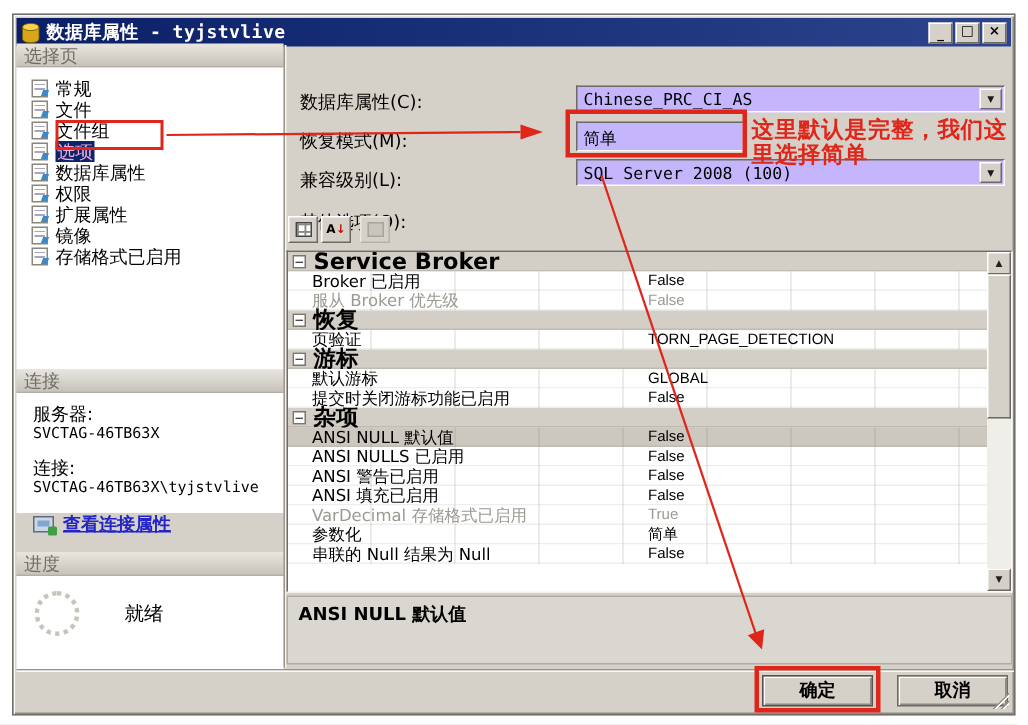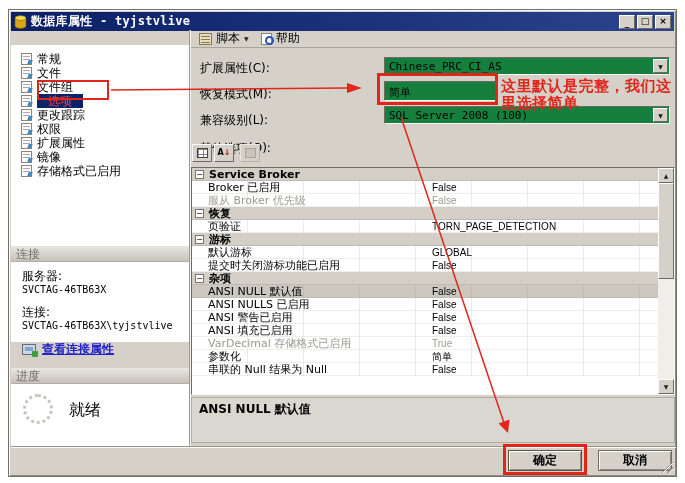--- a/index.html
+++ b/index.html
@@ -21,50 +21,50 @@
   .phead{position:absolute;left:2px;width:178px;height:16px;background:linear-gradient(#e9e6df,#c7c3bb);
     color:#716e66;font-size:12px;line-height:16px;padding-left:5px;border-bottom:1px solid #b2aea6;white-space:nowrap}
   .wpanel{position:absolute;left:2px;width:178px;background:#fff}
   .pagelist{top:35px;height:201px;padding-top:7px}
   .sitem{height:14px;line-height:14px;font-size:12px;padding-left:10px;white-space:nowrap;cursor:default}
   .picon{display:inline-block;width:11px;height:12px;background:#fdfdfa;border:1px solid #8a867e;
     vertical-align:-2px;margin-right:5px;position:relative}
   .picon::after{content:"";position:absolute;left:1px;top:2px;width:7px;height:6px;
     background:repeating-linear-gradient(#a8a4c8 0 1px,transparent 1px 3px)}
   .picon::before{content:"";position:absolute;right:-1px;bottom:0;width:4px;height:4px;background:#3a8ac8;transform:skewX(-20deg)}
-  .slabel.selected{background:#0a246a;color:#ef4444;padding:0 11px}
+  .slabel.selected{background:#0a246a;color:#f9a8d4;padding:0 1px}
   .connpanel{top:252px;height:80px;padding:7px 3px 0 11px;font-size:12px}
   .connpanel .cap{color:#000;line-height:14px}
   .connpanel .val{font-family:"DejaVu Sans Mono",monospace;font-size:10px;line-height:13px;margin-bottom:9px;white-space:nowrap}
   .linkrow{margin-top:7px;display:flex;align-items:center;gap:6px}
   .lnkicon{display:inline-block;width:14px;height:11px;background:#cdd6e4;border:1px solid #5f6b80;position:relative}
   .lnkicon::after{content:"";position:absolute;left:2px;top:2px;right:2px;height:4px;background:#7fa6d0}
   .lnkicon::before{content:"";position:absolute;right:-3px;bottom:-3px;width:6px;height:6px;background:#3f9e3f;border-radius:1px}
   a.viewlink{color:#2224c8;font-size:12px;font-weight:bold}
   .progpanel{top:374px;height:63px}
   .spinner{position:absolute;left:12px;top:10px;width:30px;height:30px;border:3px dotted #c8c4bc;border-radius:50%}
-  .ready{position:absolute;left:58px;top:16px;font-size:16px}
+  .ready{position:absolute;left:72px;top:16px;font-size:13px}
 
   .vdivider{position:absolute;left:180px;top:20px;width:2px;height:415px;
     border-left:1px solid #9b978f;border-right:1px solid #f5f3ee}
 
   
   .rtoolbar{position:absolute;left:182px;top:20px;width:484px;height:18px;border-bottom:1px solid #a8a49c;
     display:flex;align-items:center;gap:4px;padding-left:4px}
   .tbtn{display:flex;align-items:center;gap:4px;font-size:12px;padding:0 4px;height:16px;cursor:default;white-space:nowrap}
   .ic-script{display:inline-block;width:13px;height:12px;background:#e6ddc2;border:1px solid #8a7a4a;
     background-image:repeating-linear-gradient(#8a7a4a 0 1px,transparent 1px 3px);background-size:9px 9px;background-position:1px 2px;background-repeat:no-repeat}
   .caret{font-size:6px;color:#222}
   .ic-help{display:inline-block;width:11px;height:12px;background:#fff;border:1px solid #8a867e;position:relative}
   .ic-help::after{content:"";position:absolute;left:3px;top:2px;width:5px;height:5px;border:2px solid #2a52b8;border-radius:50%}
 
   
   .content{position:absolute;left:182px;top:38px;width:484px;height:397px}
   .flabel{position:absolute;font-size:12px;white-space:nowrap}
-  .combo,.textbox{position:absolute;height:18px;background:#15803d;border:1px solid;border-color:#6e6b65 #fbfaf7 #fbfaf7 #6e6b65;font-size:11px}
+  .combo,.textbox{position:absolute;height:18px;background:#c4b5fd;border:1px solid;border-color:#6e6b65 #fbfaf7 #fbfaf7 #6e6b65;font-size:11px}
   .cval{position:absolute;left:4px;top:2px;font-family:"DejaVu Sans Mono",monospace;font-size:11px;white-space:nowrap}
   .cbtn{position:absolute;right:1px;top:1px;bottom:1px;width:15px;background:#d5d1c9;
     border:1px solid;border-color:#fff #6e6b65 #6e6b65 #fff;font-size:6px;line-height:13px;text-align:center;color:#1a1a1a}
 
   .gtb{position:absolute;left:1px;top:96px;display:flex;gap:2px}
   .gtbtn{width:20px;height:18px;background:#d5d1c9;border:1px solid;border-color:#fff #6e6b65 #6e6b65 #fff;
     display:flex;align-items:center;justify-content:center;cursor:default}
   .ic-cat{width:11px;height:10px;background:#fff;border:1px solid #444;
     background-image:linear-gradient(#888 1px,transparent 1px),linear-gradient(90deg,#888 1px,transparent 1px);background-size:5px 5px}
   .ic-az{font-size:8px;line-height:8px;font-weight:bold;color:#000}
@@ -75,21 +75,21 @@
   
   .grid{position:absolute;left:0;top:119px;width:484px;height:228px;background:#fff;
     border:1px solid;border-color:#6e6b65 #fbfaf7 #fbfaf7 #6e6b65}
   .gbody{position:absolute;left:0;top:0;right:16px;bottom:0;overflow:hidden}
   .grow{position:relative;height:13px;line-height:13px;font-size:11px;white-space:nowrap;
     background-color:#fff;border-bottom:1px solid rgba(90,85,75,.10);
     background-image:repeating-linear-gradient(to right,transparent 0 55px,rgba(120,115,105,.14) 55px 56px)}
   .grow .nm{position:absolute;left:16px;top:0}
   .grow .vl{position:absolute;left:240px;top:0;font-family:Liberation Sans, sans-serif;font-size:10px}
   .grow.cat{background:#d3cfc7;background-image:none;font-weight:bold;border-bottom:1px solid #bfbbb3}
-  .grow.cat .nm{left:17px;font-size:11px}
+  .grow.cat .nm{left:17px;font-size:15px}
   .exp{position:absolute;left:3px;top:2px;width:9px;height:9px;background:#fff;border:1px solid #7a766e;
     font-size:8px;line-height:7px;text-align:center;font-weight:normal}
   .grow.gray .nm,.grow.gray .vl{color:#9c9991}
   .grow.sel{background-color:#ccc8bf}
   .vscroll{position:absolute;top:0;right:0;width:16px;height:100%;background:#f0eee8}
   .sbtn{position:absolute;left:0;width:16px;height:15px;background:#d5d1c9;border:1px solid;border-color:#fff #6e6b65 #6e6b65 #fff;
     font-size:6px;text-align:center;line-height:13px;color:#222;cursor:default}
   .sbtn.up{top:0}.sbtn.down{bottom:0}
   .sthumb{position:absolute;left:0;top:15px;width:16px;height:96px;background:#d5d1c9;border:1px solid;border-color:#fff #6e6b65 #6e6b65 #fff}
 
@@ -128,26 +128,27 @@
         <ellipse cx="6.5" cy="3" rx="5.5" ry="2.4" fill="#f5d34f" stroke="#7a5c00" stroke-width="0.6"></ellipse>
       </svg>
       <span class="title">数据库属性 - tyjstvlive</span>
       <span class="winbtns">
         <span class="wbtn min">_</span>
         <span class="wbtn">□</span>
         <span class="wbtn">×</span>
       </span>
     </div>
 
+    <div class="phead" style="top:19px">选择页</div>
     <div class="wpanel pagelist">
       <div class="sitem"><span class="picon"></span><span class="slabel">常规</span></div>
       <div class="sitem"><span class="picon"></span><span class="slabel">文件</span></div>
       <div class="sitem"><span class="picon"></span><span class="slabel">文件组</span></div>
       <div class="sitem"><span class="picon"></span><span class="slabel selected">选项</span></div>
-      <div class="sitem"><span class="picon"></span><span class="slabel">更改跟踪</span></div>
+      <div class="sitem"><span class="picon"></span><span class="slabel">数据库属性</span></div>
       <div class="sitem"><span class="picon"></span><span class="slabel">权限</span></div>
       <div class="sitem"><span class="picon"></span><span class="slabel">扩展属性</span></div>
       <div class="sitem"><span class="picon"></span><span class="slabel">镜像</span></div>
       <div class="sitem"><span class="picon"></span><span class="slabel">存储格式已启用</span></div>
     </div>
 
     <div class="phead" style="top:236px">连接</div>
     <div class="wpanel connpanel">
       <div class="cap">服务器:</div>
       <div class="val">SVCTAG-46TB63X</div>
@@ -160,34 +161,23 @@
     </div>
 
     <div class="phead" style="top:358px">进度</div>
     <div class="wpanel progpanel">
       <span class="spinner"></span>
       <span class="ready">就绪</span>
     </div>
 
     <div class="vdivider"></div>
 
-    <div class="rtoolbar">
-      <span class="tbtn">
-        <span class="ic-script"></span>
-        <span>脚本</span>
-        <span class="caret">▼</span>
-      </span>
-      <span class="tbtn">
-        <span class="ic-help"></span>
-        <span>帮助</span>
-      </span>
-    </div>
 
     <div class="content">
-      <span class="flabel" style="left:9px;top:12px">扩展属性(C):</span>
+      <span class="flabel" style="left:9px;top:12px">数据库属性(C):</span>
       <div class="combo" style="left:193px;top:9px;width:286px">
         <span class="cval">Chinese_PRC_CI_AS</span>
         <span class="cbtn"><span>▼</span></span>
       </div>
 
       <span class="flabel" style="left:9px;top:38px">恢复模式(M):</span>
       <div class="textbox" style="left:193px;top:33px;width:112px;height:20px">
         <span class="cval" style="font-family:'DejaVu Sans','Liberation Sans',sans-serif;top:3px">简单</span>
       </div>
 

